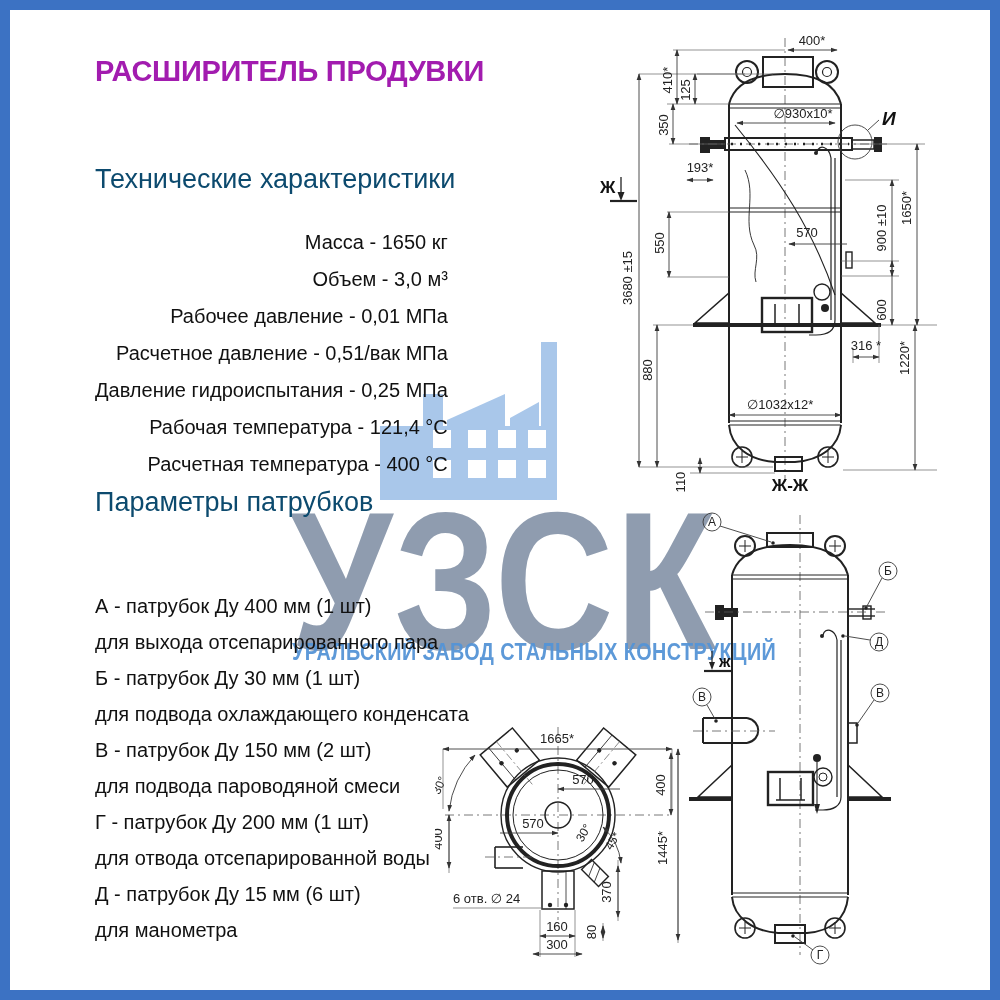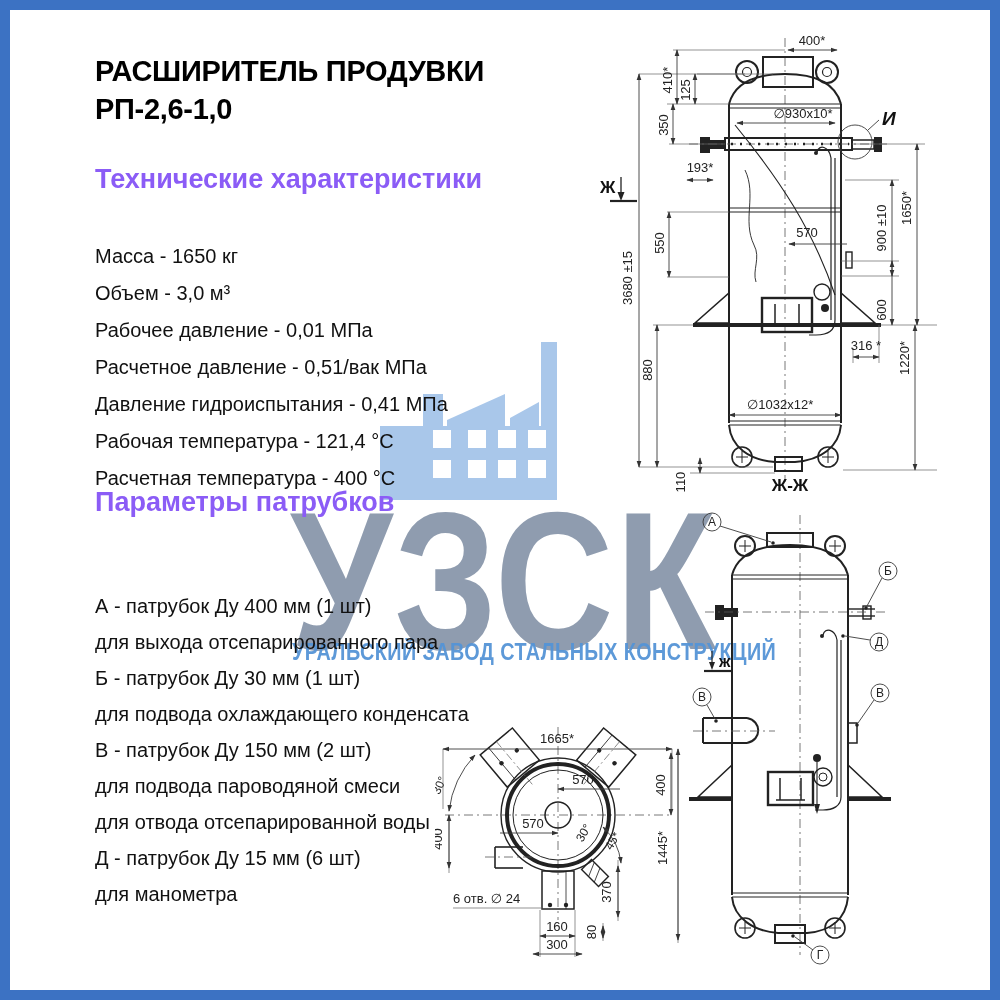--- a/index.html
+++ b/index.html
@@ -3,25 +3,25 @@
 <meta charset="utf-8">
 <style>
   html,body{margin:0;padding:0;background:#e8e8e8;}
   .page{
     position:relative;width:1000px;height:1000px;background:#fff;
     overflow:hidden;font-family:"Liberation Sans",sans-serif;color:#111;
   }
   .frame{position:absolute;inset:0;border:10px solid #3c72c3;pointer-events:none;z-index:9;}
   
   .title{position:absolute;left:95px;top:52px;font-size:29px;font-weight:bold;
-         line-height:38px;letter-spacing:-0.3px;color:#000000;z-index:2;}
-  .h2{position:absolute;font-size:27px;font-weight:700;color:#8b5cf6;z-index:2;}
+         line-height:38px;letter-spacing:-0.3px;color:#a21caf;z-index:2;}
+  .h2{position:absolute;font-size:27px;font-weight:400;color:#0c4a6e;z-index:2;}
   .h2.tech{left:95px;top:164px;}
   .h2.ports{left:95px;top:487px;}
-  .spec-list{position:absolute;left:95px;top:238px;z-index:2;}
+  .spec-list{position:absolute;left:95px;top:224px;z-index:2;text-align:right;}
   .spec-list .row{font-size:20px;line-height:37px;white-space:nowrap;}
   .port-list{position:absolute;left:95px;top:588px;z-index:2;}
   .port-list .row{font-size:20px;line-height:36px;white-space:nowrap;}
   
   .wm{position:absolute;z-index:1;pointer-events:none;}
   .wm-acronym{
     left:290px;top:484px;font-size:196px;font-weight:bold;line-height:1;
     color:rgba(118,134,157,0.82);transform:scaleX(0.84);transform-origin:left top;
     letter-spacing:2px;white-space:nowrap;
   }
@@ -62,44 +62,44 @@
       <rect x="90" y="122" width="18" height="18" fill="#fff"></rect>
       <rect x="120" y="122" width="18" height="18" fill="#fff"></rect>
       <rect x="150" y="122" width="18" height="18" fill="#fff"></rect>
     </svg>
   </div>
   <div class="wm wm-acronym">УЗСК</div>
   <div class="wm wm-subtitle">УРАЛЬСКИЙ ЗАВОД СТАЛЬНЫХ КОНСТРУКЦИЙ</div>
 
   <div class="title">
     <div>РАСШИРИТЕЛЬ ПРОДУВКИ</div>
-    <div>РП-2,6-1,0</div>
   </div>
 
   <div class="h2 tech">Технические характеристики</div>
 
   <div class="spec-list">
     <div class="row">Масса - 1650 кг</div>
     <div class="row">Объем - 3,0 м³</div>
     <div class="row">Рабочее давление - 0,01 МПа</div>
     <div class="row">Расчетное давление - 0,51/вак МПа</div>
-    <div class="row">Давление гидроиспытания - 0,41 МПа</div>
+    <div class="row">Давление гидроиспытания - 0,25 МПа</div>
     <div class="row">Рабочая температура - 121,4 °С</div>
     <div class="row">Расчетная температура - 400 °С</div>
   </div>
 
   <div class="h2 ports">Параметры патрубков</div>
 
   <div class="port-list">
     <div class="row">А - патрубок Ду 400 мм (1 шт)</div>
     <div class="row">для выхода отсепарированного пара</div>
     <div class="row">Б - патрубок Ду 30 мм (1 шт)</div>
     <div class="row">для подвода охлаждающего конденсата</div>
     <div class="row">В - патрубок Ду 150 мм (2 шт)</div>
     <div class="row">для подвода пароводяной смеси</div>
+    <div class="row">Г - патрубок Ду 200 мм (1 шт)</div>
     <div class="row">для отвода отсепарированной воды</div>
     <div class="row">Д - патрубок Ду 15 мм (6 шт)</div>
     <div class="row">для манометра</div>
   </div>
 
   <div class="drw" style="left:585px;top:30px;">
     <svg width="410" height="470" viewBox="0 0 410 470">
       <defs>
         <marker id="arr" viewBox="0 0 10 10" refX="9" refY="5" markerWidth="7.5" markerHeight="7.5" orient="auto-start-reverse">
           <path d="M0,1.5 L10,5 L0,8.5 Z" fill="#333"></path>

